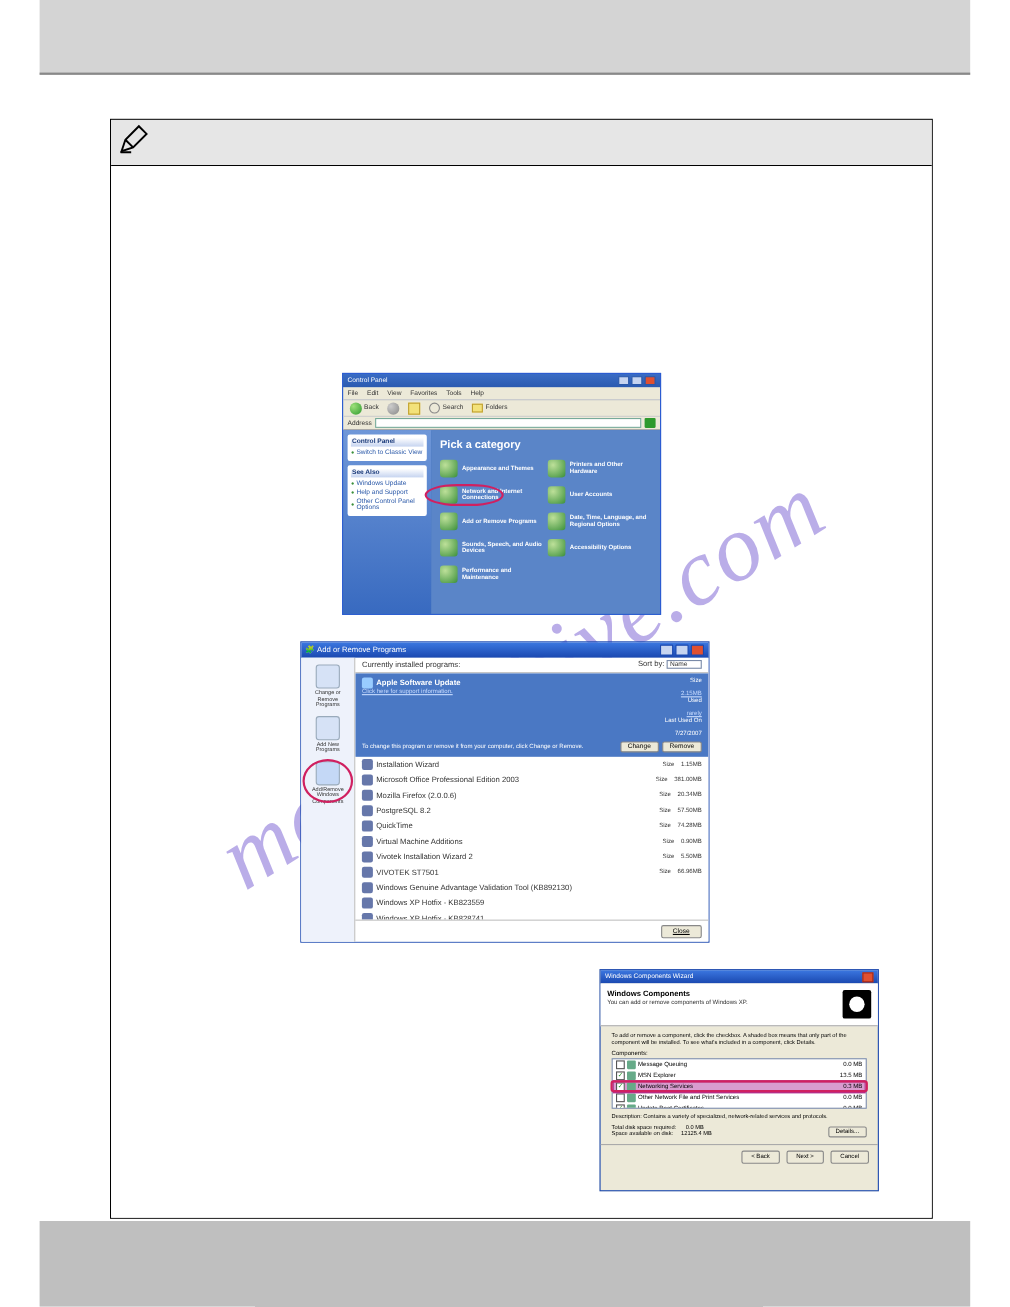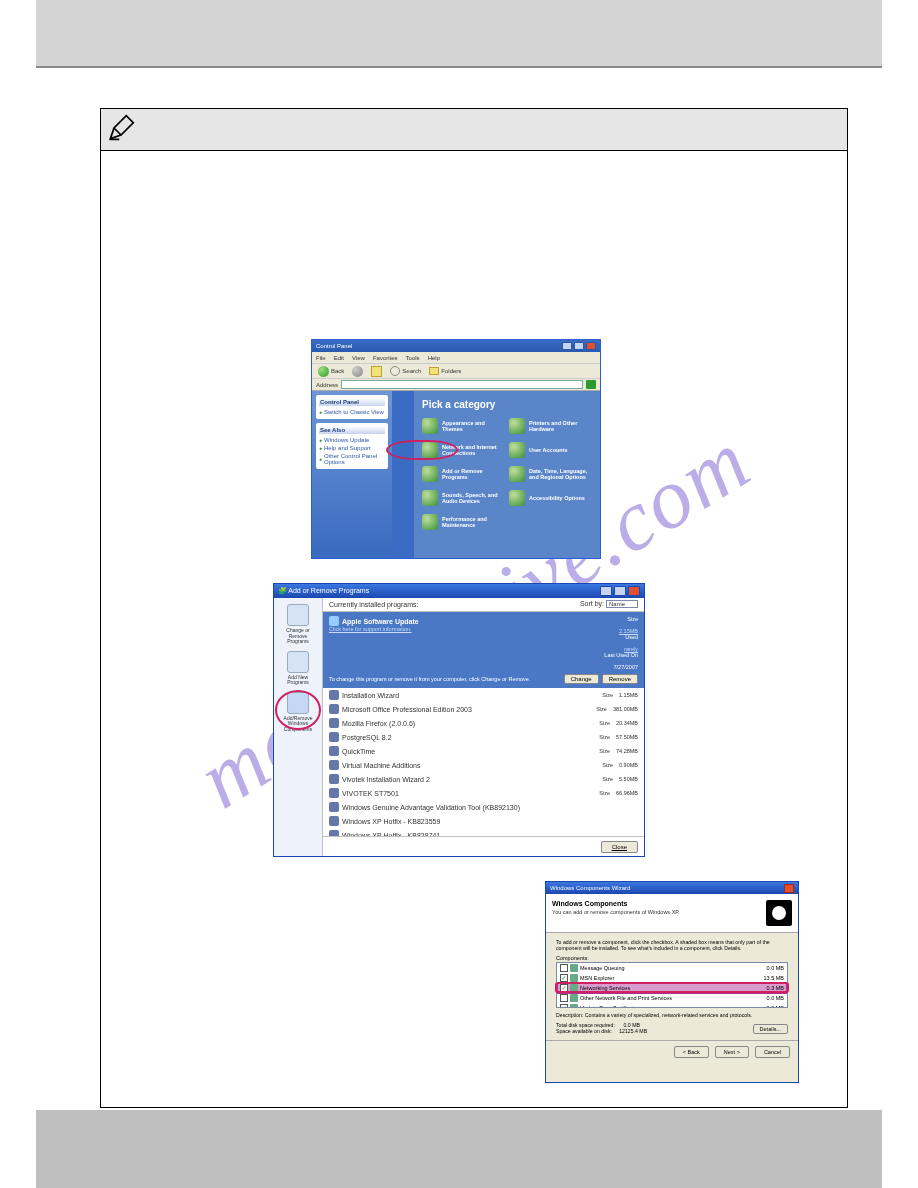--- a/index.html
+++ b/index.html
@@ -43,21 +43,21 @@
   .cp .titlebar .caps { display:flex; gap:2px; }
   .cp .titlebar .cap { width:10px; height:8px; background:#c6d4f0; border:1px solid #2a58a8; border-radius:1px; }
   .cp .titlebar .cap.red { background:#e05030; }
   .cp .menubar { height:11px; background:#ece9d8; color:#333; display:flex; align-items:center; gap:8px; padding:0 4px; }
   .cp .toolbar { height:16px; background:#ece9d8; color:#333; display:flex; align-items:center; gap:8px; padding:0 6px; border-top:1px solid #ccc; border-bottom:1px solid #ccc; }
   .cp .toolbar .btn { display:inline-flex; align-items:center; gap:2px; }
   .cp .circle { width:11px; height:11px; border-radius:50%; background:radial-gradient(circle at 30% 30%, #9de07a, #2d9a2d); }
   .cp .addrbar { height:12px; background:#ece9d8; color:#333; display:flex; align-items:center; padding:0 4px; border-bottom:1px solid #aaa; }
   .cp .addr-input { flex:1; background:#fff; border:1px solid #7a9; height:9px; margin-left:3px; }
   .cp .go { width:10px; height:9px; background:#2d9a2d; margin-left:3px; border-radius:1px; }
-  .cp .content { display:flex; height:calc(100% - 51px);gap:22px; }
+  .cp .content { display:flex; height:calc(100% - 51px); }
   .cp .side { width:80px; background:linear-gradient(#6f97d8,#386ac0); padding:4px; }
   .cp .side .panel { background:#fff; color:#2a58a8; border-radius:2px; padding:3px; margin-bottom:4px; }
   .cp .side .panel .pt { font-weight:bold; background:linear-gradient(#fff,#c6d4f0); padding:1px; margin-bottom:2px; color:#1a3a7a; }
   .cp .side .panel .it { padding:1px 0; display:flex; align-items:center; gap:2px;}
   .cp .side .panel .it::before { content:"●"; font-size:5px; color:#3a8f3a; }
   .cp .cat { flex:1; background:#5a85c8; padding:8px; }
   .cp .cat h2 { font-size:10px; font-weight:bold; margin-bottom:8px; }
   .cp .cat .grid { display:grid; grid-template-columns:1fr 1fr; gap:8px 4px; }
   .cp .cat .item { display:flex; align-items:center; gap:4px; }
   .cp .cat .ico { width:16px; height:16px; background:radial-gradient(circle at 30% 30%, #bde099, #3a8f3a); border-radius:3px; flex-shrink:0; }

